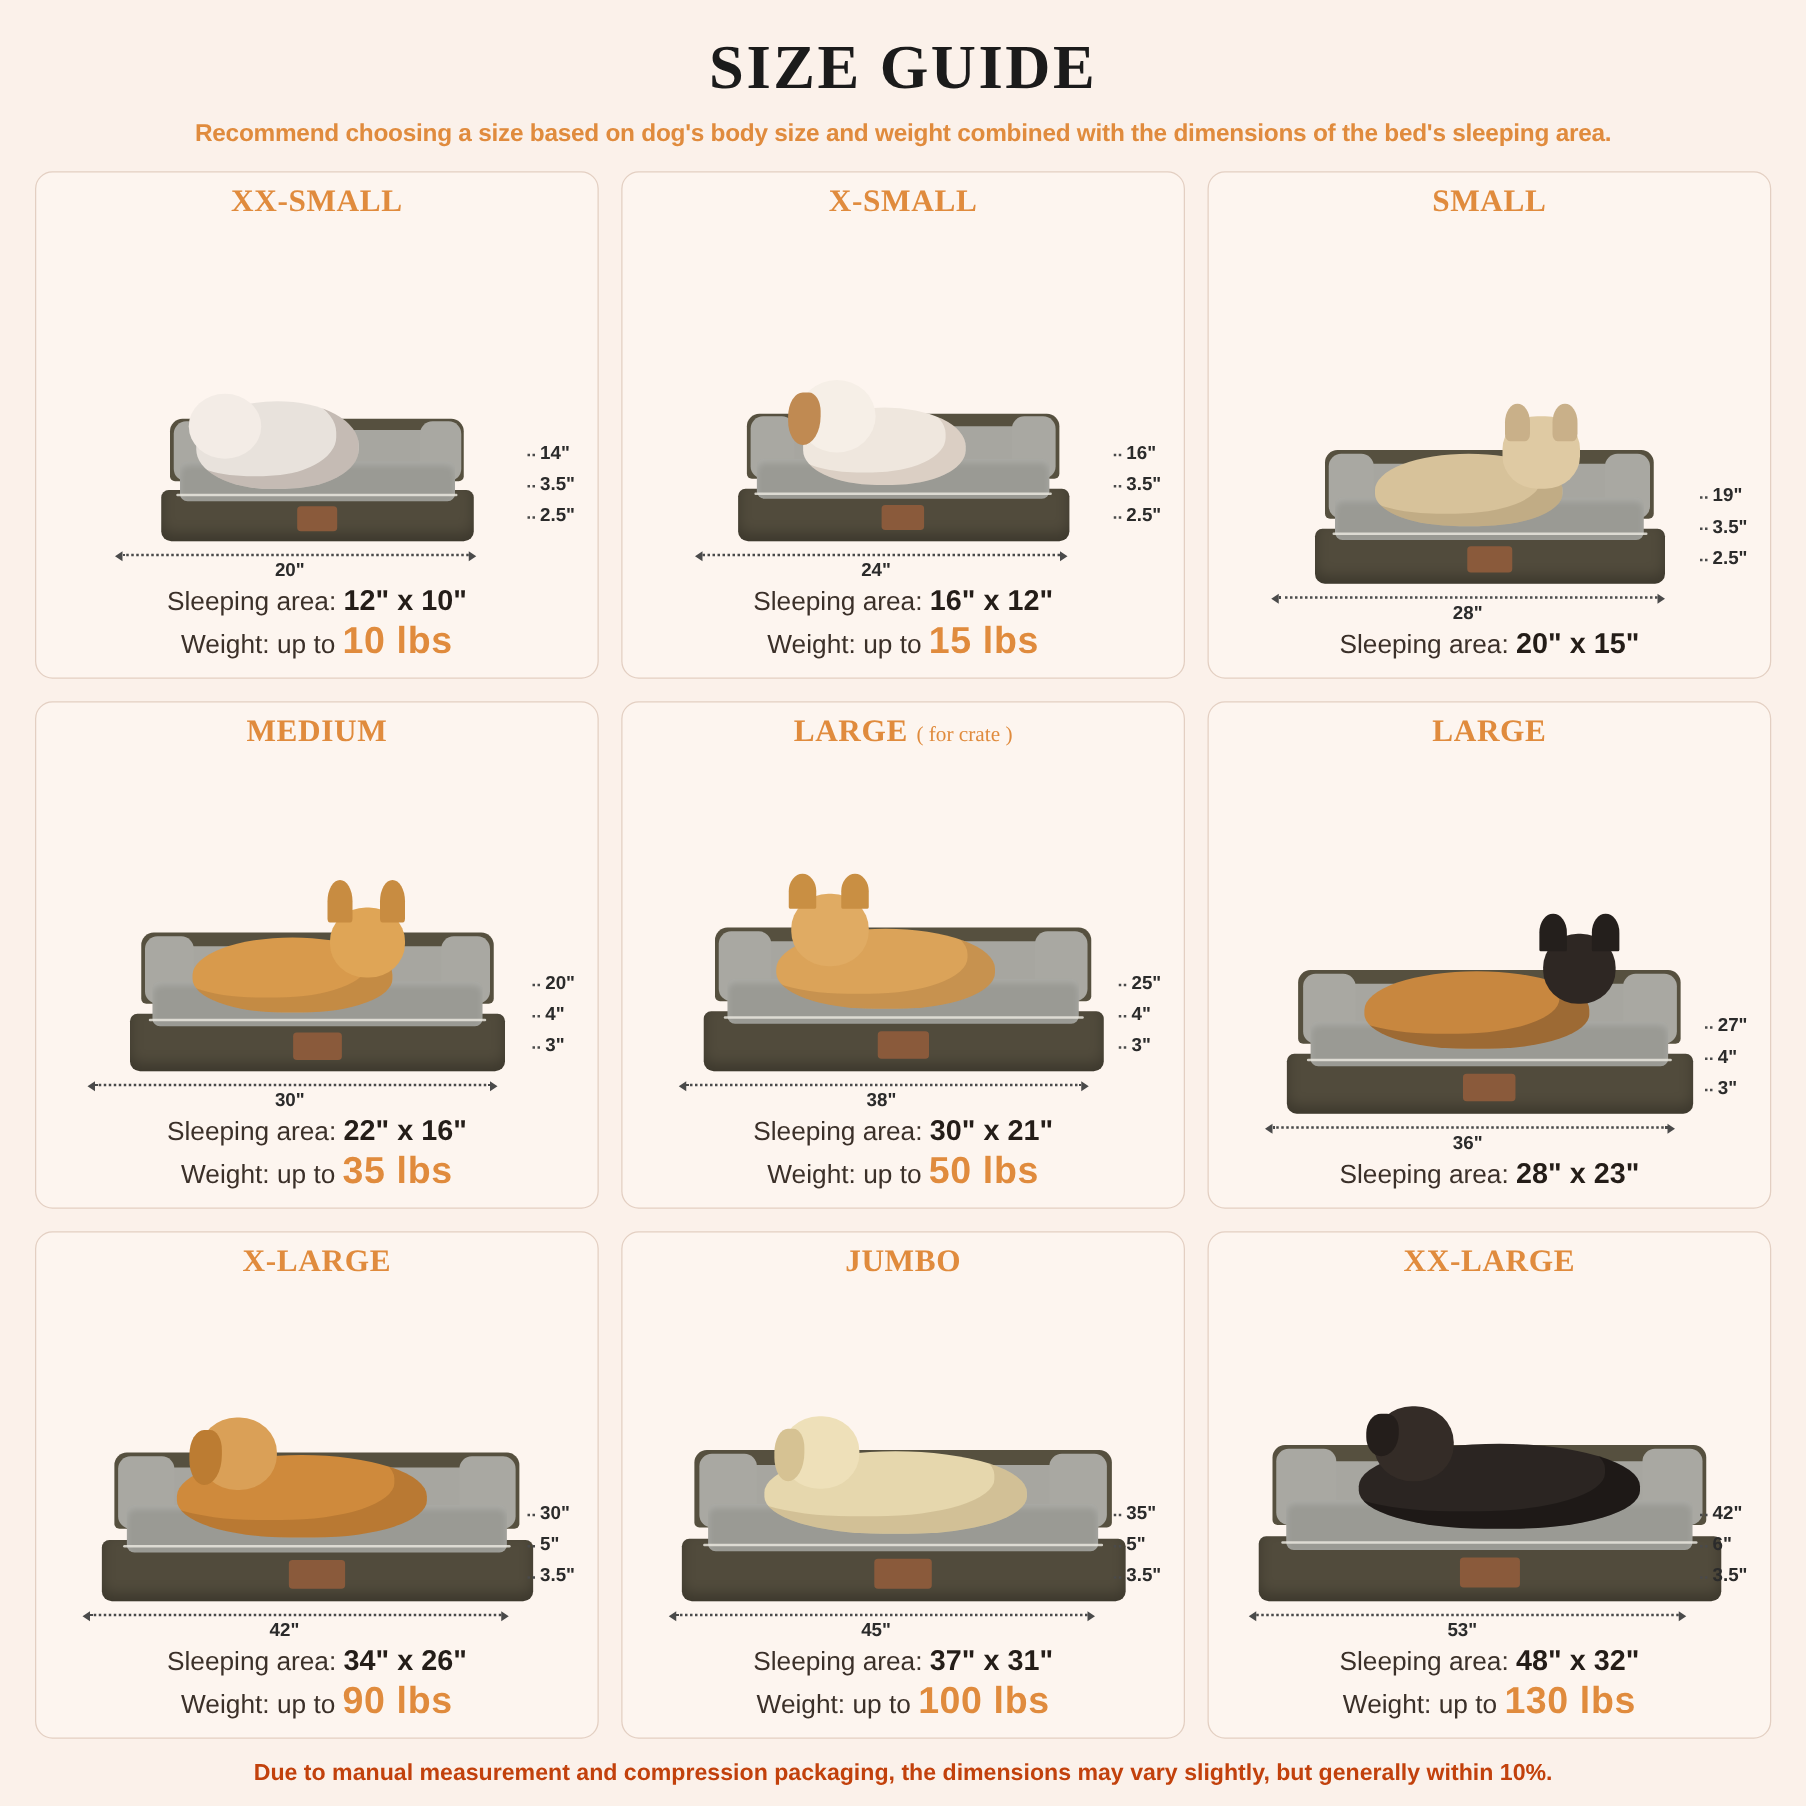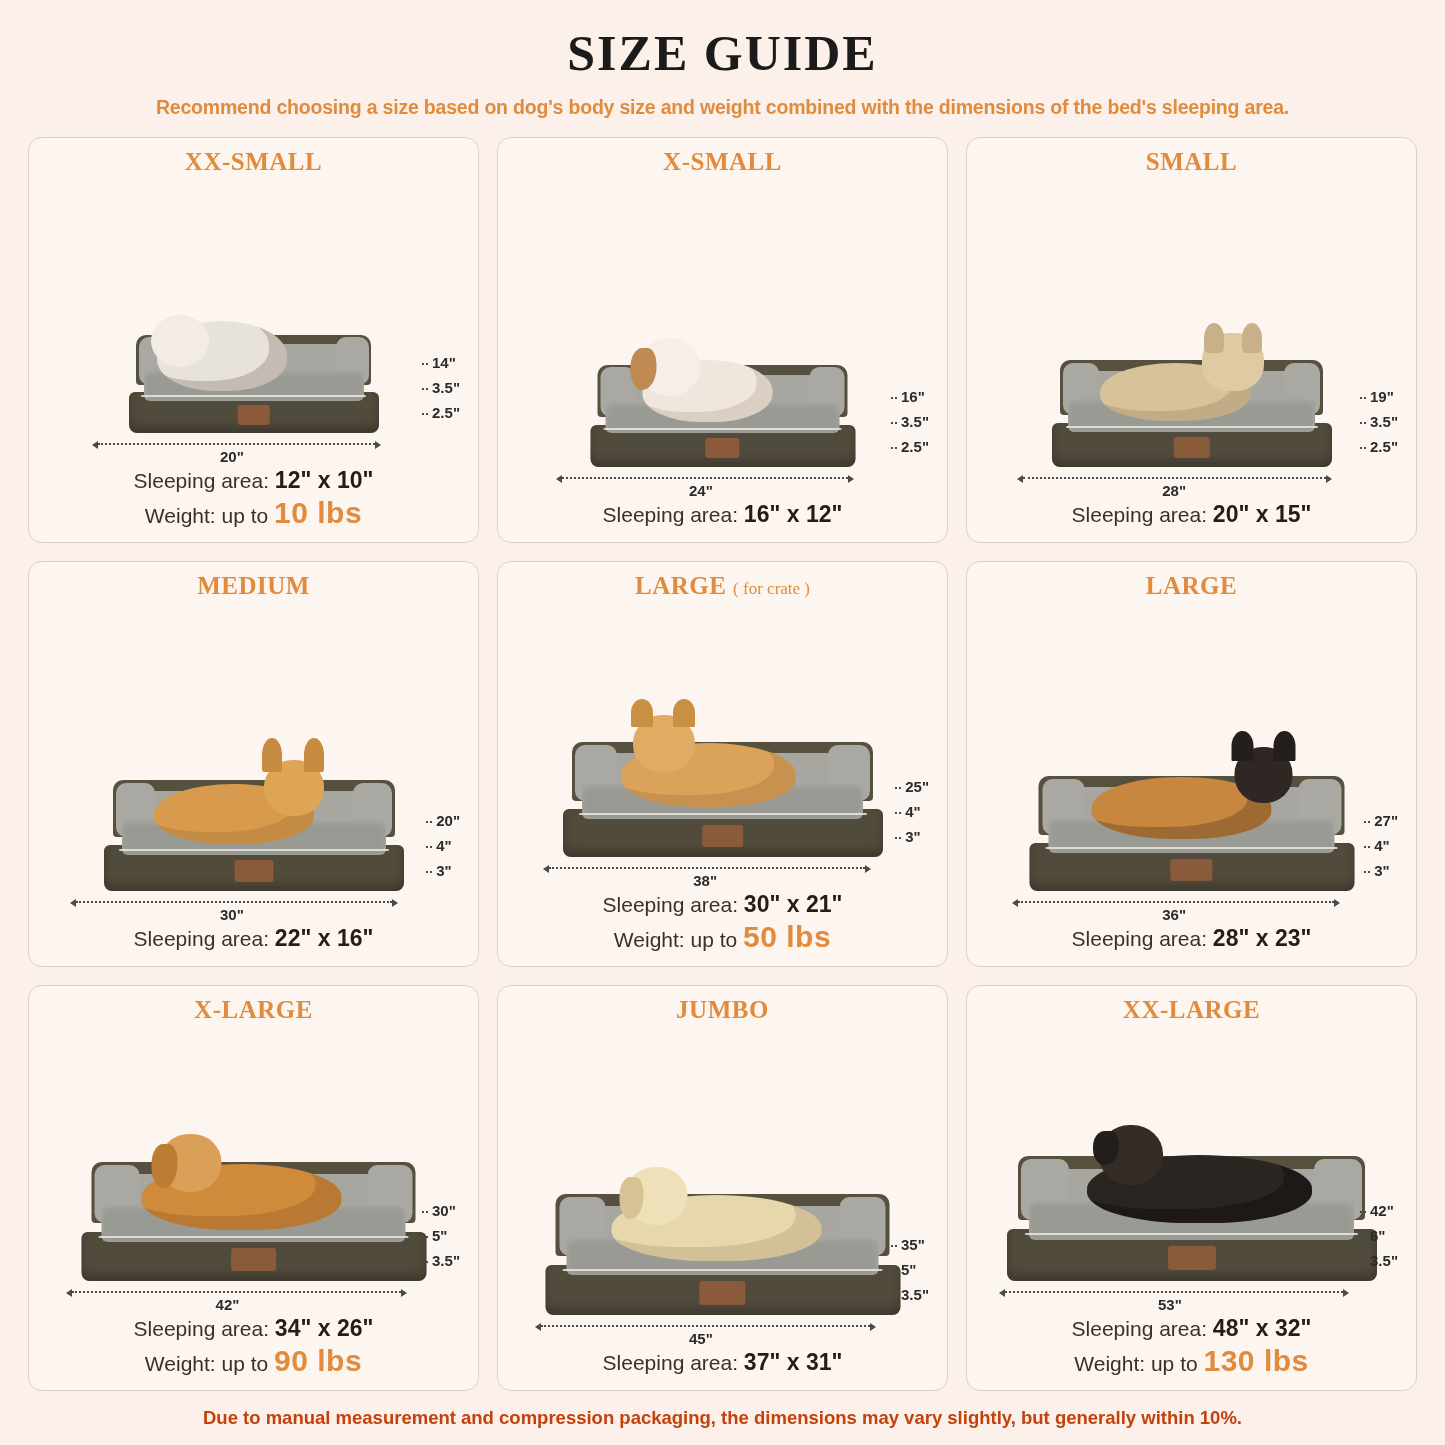--- a/index.html
+++ b/index.html
@@ -311,20 +311,25 @@
           <div class="t">2.5"</div>
         </div>
         <div class="dimline-h" style="left:13%;right:21%;bottom:22px;"></div>
         <div class="width-label" style="left:45%;bottom:2px;">24"</div>
       </div>
       <div class="card-info">
         <div class="line-sleep">
           <span>Sleeping area:</span>
           <b>16" x 12"</b>
         </div>
+        <div class="line-weight">
+          <span>Weight:</span>
+          <span>up to</span>
+          <span class="lbs">15 lbs</span>
+        </div>
       </div>
     </div>
 
     <div class="card">
       <div class="card-title">
         <span>SMALL</span>
         <span class="note"></span>
       </div>
       <div class="illus">
         <div class="bed" style="width:280px;height:130px;">
@@ -383,20 +388,25 @@
           <div class="t">3"</div>
         </div>
         <div class="dimline-h" style="left:9%;right:18%;bottom:22px;"></div>
         <div class="width-label" style="left:45%;bottom:2px;">30"</div>
       </div>
       <div class="card-info">
         <div class="line-sleep">
           <span>Sleeping area:</span>
           <b>22" x 16"</b>
         </div>
+        <div class="line-weight">
+          <span>Weight:</span>
+          <span>up to</span>
+          <span class="lbs">35 lbs</span>
+        </div>
       </div>
     </div>
 
     <div class="card">
       <div class="card-title">
         <span>LARGE</span>
         <span class="note">( for crate )</span>
       </div>
       <div class="illus">
         <div class="bed" style="width:320px;height:140px;">
@@ -535,20 +545,25 @@
           <div class="t">3.5"</div>
         </div>
         <div class="dimline-h" style="left:8%;right:16%;bottom:22px;"></div>
         <div class="width-label" style="left:45%;bottom:2px;">45"</div>
       </div>
       <div class="card-info">
         <div class="line-sleep">
           <span>Sleeping area:</span>
           <b>37" x 31"</b>
         </div>
+        <div class="line-weight">
+          <span>Weight:</span>
+          <span>up to</span>
+          <span class="lbs">100 lbs</span>
+        </div>
       </div>
     </div>
 
     <div class="card">
       <div class="card-title">
         <span>XX-LARGE</span>
         <span class="note"></span>
       </div>
       <div class="illus">
         <div class="bed" style="width:370px;height:152px;">

